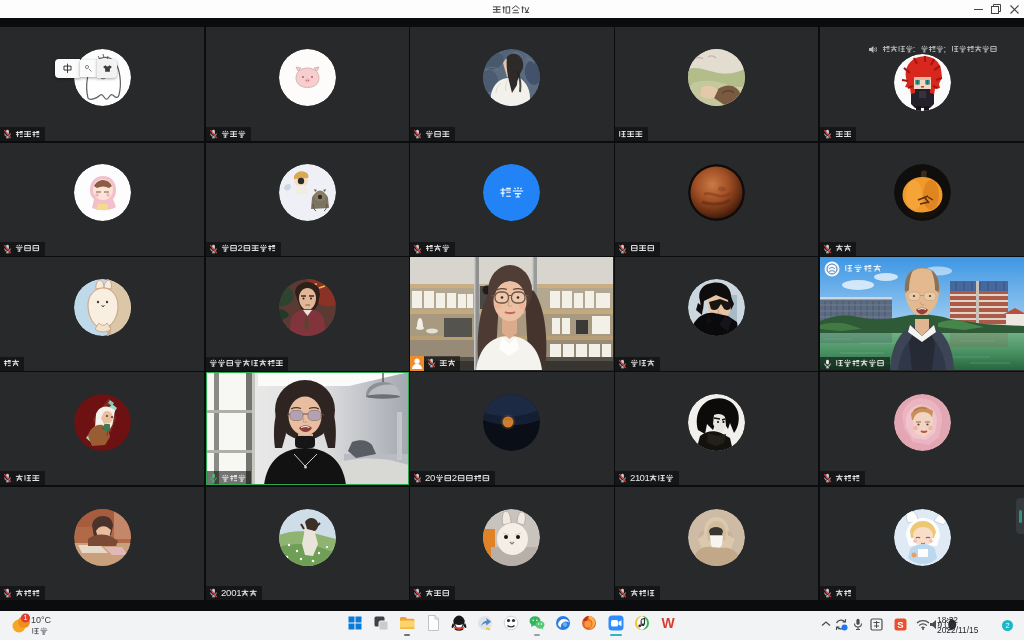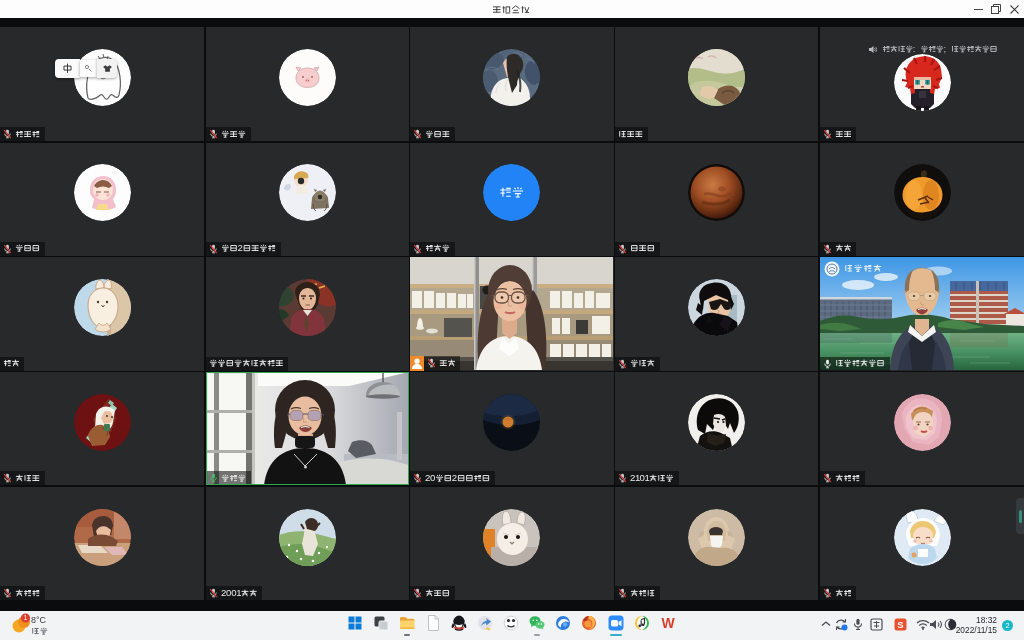--- a/index.html
+++ b/index.html
@@ -1206,21 +1206,21 @@
     <div style="position:absolute;left:1016px;top:498px;width:8px;height:36px;background:rgba(58,64,70,0.75);border-radius:4px 0 0 4px">
       <div style="position:absolute;left:2.5px;top:12px;width:3px;height:13px;background:#35917c;border-radius:1.5px"></div>
     </div>
     <div style="position:absolute;left:0;top:611px;width:1024px;height:29px;background:#f2f3f5"></div>
     <svg width="34" height="26" viewBox="0 0 34 26" style="position:absolute;left:8px;top:612px">
       <circle cx="11" cy="14" r="6.5" fill="#f5a623"></circle>
       <circle cx="16" cy="10" r="6" fill="#ef8f1e"></circle>
       <circle cx="17.5" cy="6" r="4.6" fill="#dd3f30"></circle>
       <text x="17.5" y="8.4" font-size="7" fill="#fff" text-anchor="middle" font-family="Liberation Sans,sans-serif">1</text>
     </svg>
-    <div style="position:absolute;left:31px;top:615px;font-size:9px;color:#3a3a3a;line-height:10px">8°C</div>
+    <div style="position:absolute;left:31px;top:615px;font-size:9px;color:#3a3a3a;line-height:10px">10°C</div>
     <div style="position:absolute;left:31px;top:626px">
       <svg width="17" height="10" viewBox="0 0 17 10" style="display:block">
         <g transform="translate(0.00,0.8) scale(0.850)">
           <path d="M2 1.5V8M4 2H9M4 5H8.5M4 8H9M6.5 2V8" stroke="#63676c" stroke-width="1.14" fill="none"></path>
         </g>
         <g transform="translate(8.60,0.8) scale(0.850)">
           <path d="M2.2 1.5L3.2 2.6M7.8 1.5L6.8 2.6M5 1V2.6M1 4H9M2.6 6H7.4M5 6V8.6M3.2 8.6H6.4" stroke="#63676c" stroke-width="1.14" fill="none"></path>
         </g>
       </svg>
     </div>
@@ -1330,14 +1330,14 @@
       <circle cx="7" cy="10" r="1" fill="#4a4d52"></circle>
     </svg>
     <svg width="13" height="11" viewBox="0 0 13 11" style="position:absolute;left:929px;top:619px">
       <path d="M1 4h2.5L7 1v9L3.5 7H1z" fill="#4a4d52"></path>
       <path d="M9 3.5a3 3 0 0 1 0 4M11 2a5.5 5.5 0 0 1 0 7" stroke="#4a4d52" stroke-width="1.1" fill="none"></path>
     </svg>
     <svg width="13" height="13" viewBox="0 0 13 13" style="position:absolute;left:944px;top:618px">
       <circle cx="6.5" cy="6.5" r="5.8" fill="#2c2e33"></circle>
       <path d="M6.5 1.5a5 5 0 0 0 0 10 6.5 6.5 0 0 1 0-10z" fill="#f2f3f5"></path>
     </svg>
-    <div style="position:absolute;left:937px;top:615px;width:60px;text-align:right;font-size:8.4px;color:#26282b;line-height:10.2px">18:32<br>2022/11/15</div>
+    <div style="position:absolute;left:937px;top:615px;width:60px;font-size:8.4px;color:#26282b;line-height:10.2px">18:32<br>2022/11/15</div>
     <div style="position:absolute;left:1002px;top:620px;width:11px;height:11px;border-radius:50%;background:#17b8ca;color:#fff;font-size:7.5px;text-align:center;line-height:11px">2</div>
   </div>
 </body></html>

